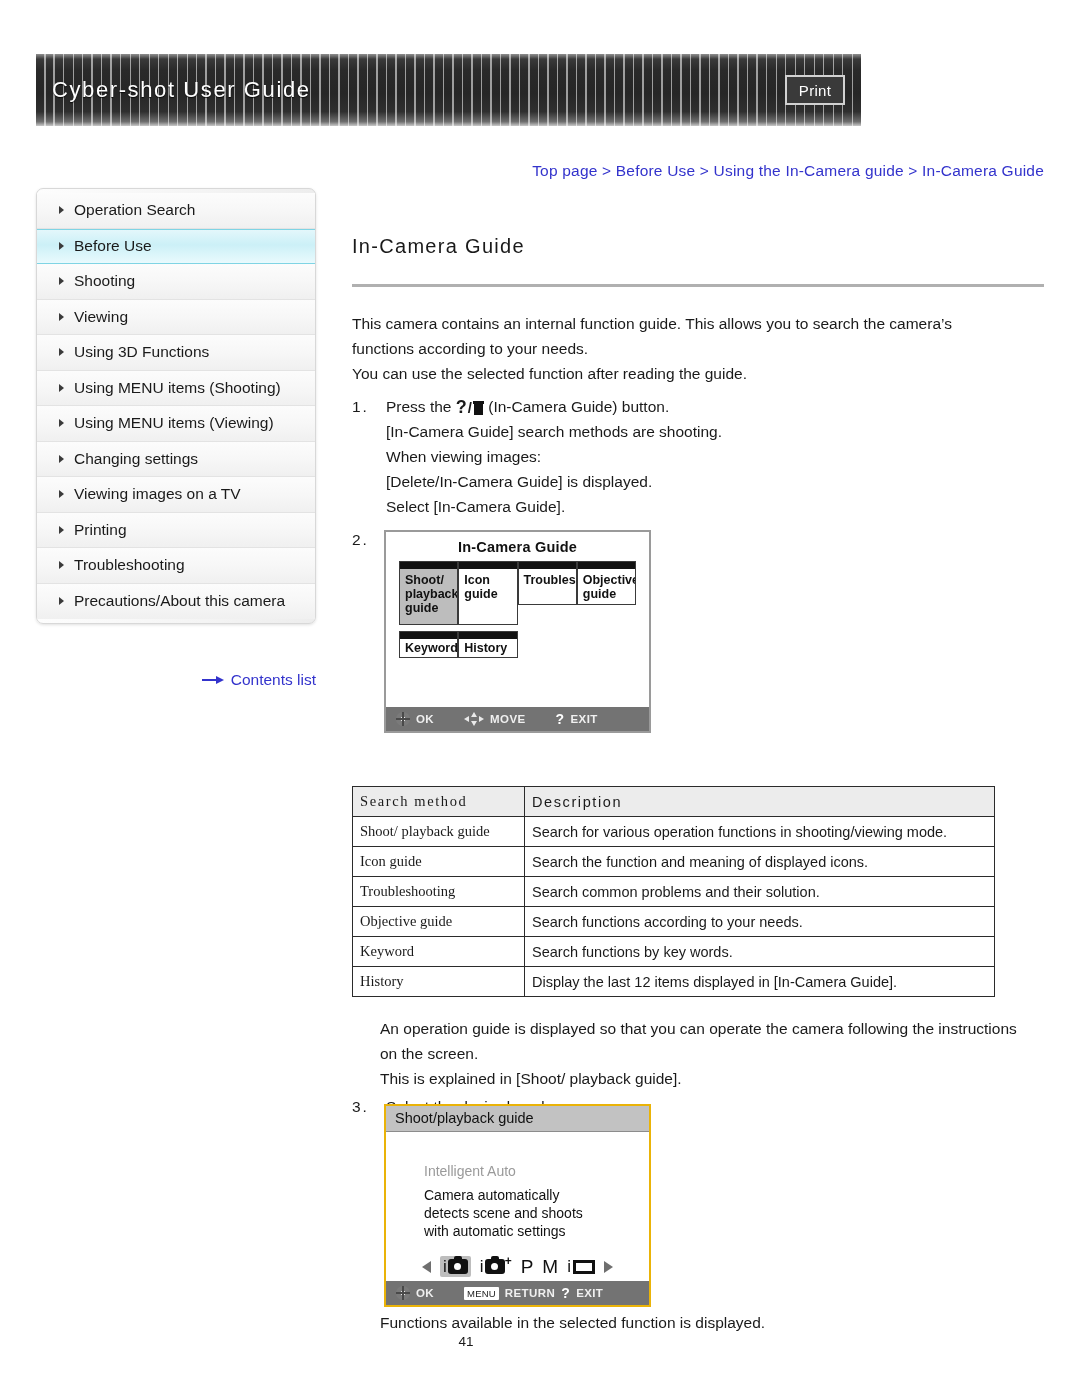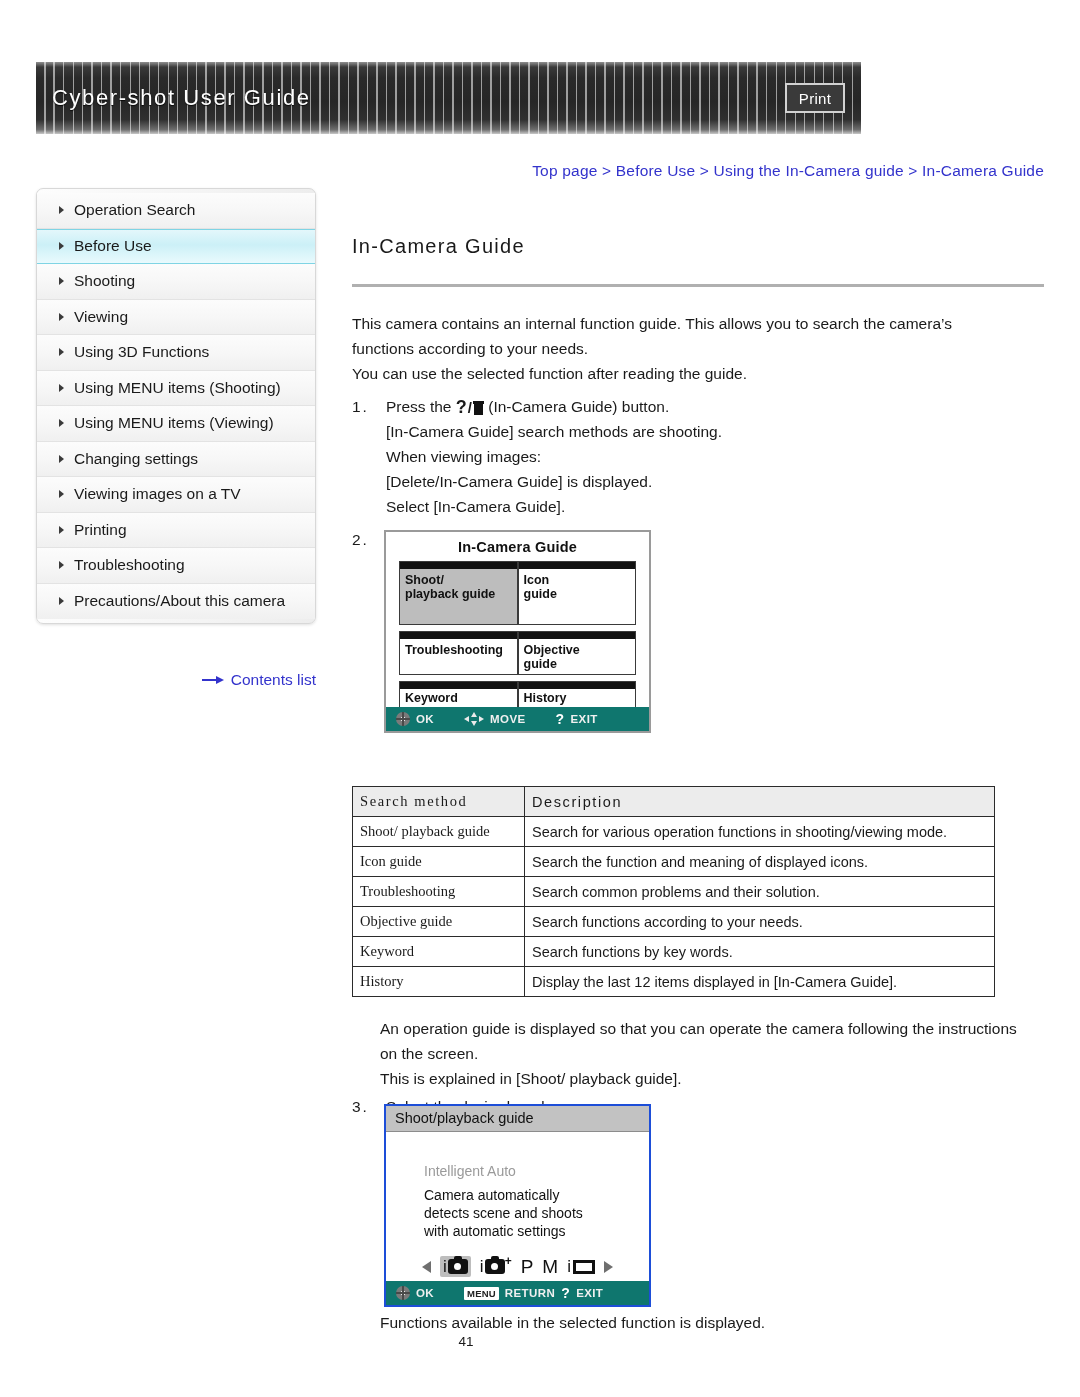--- a/index.html
+++ b/index.html
@@ -10,21 +10,21 @@
     background: #ffffff;
     font-family: "Liberation Sans", sans-serif;
     color: #1a1a1a;
     position: relative;
     overflow: hidden;
   }
 
   
   .header-banner {
     position: absolute;
-    left: 36px; top: 62px;
+    left: 36px; top: 54px;
     width: 825px; height: 72px;
     background:
       repeating-linear-gradient(to right,
         rgba(255,255,255,0.00) 0px,
         rgba(255,255,255,0.00) 8px,
         rgba(255,255,255,0.55) 8px,
         rgba(255,255,255,0.55) 9.5px),
       linear-gradient(to bottom,
         #8f8f8f 0%, #3a3a3a 7%, #2a2a2a 22%,
         #262626 55%, #2f2f2f 80%, #6e6e6e 94%, #c9c9c9 100%);
@@ -213,21 +213,21 @@
     text-align: center;
     font-size: 14.5px;
     font-weight: bold;
     padding: 7px 0 6px;
     color: #111;
     letter-spacing: .2px;
   }
   .tile-grid {
     padding: 0 13px;
     display: grid;
-    grid-template-columns: 1fr 1fr;
+    grid-template-columns: 1fr 1fr 1fr 1fr;
     gap: 6px 0;
   }
   .tile {
     border: 1px solid #3a3a3a;
     background: #ffffff;
     position: relative;
     overflow: hidden;
   }
   .tile .tbar {
     height: 7px;
@@ -245,21 +245,21 @@
   .tile.mid  { height: 44px; }
   .tile.short{ height: 27px; }
   .tile.short .tlabel { padding: 2px 5px; }
   .tile.selected { background: #bdbdbd; }
 
   .cam-footer {
     position: absolute;
     left: 0; bottom: 0;
     width: 100%;
     height: 24px;
-    background: #0f766e;
+    background: #737373;
     display: flex;
     align-items: center;
     color: #f0f0f0;
     font-size: 11.5px;
     font-weight: bold;
     letter-spacing: .4px;
     padding-left: 10px;
     gap: 6px;
   }
   .pad-icon {
@@ -289,21 +289,21 @@
   }
   .move-icon .a-l { left:0;  top:4px; border-width:3.5px 5px 3.5px 0; border-color: transparent #eaeaea transparent transparent; }
   .move-icon .a-r { right:0; top:4px; border-width:3.5px 0 3.5px 5px; border-color: transparent transparent transparent #eaeaea; }
   .move-icon .a-u { left:7px; top:0;  border-width:0 3.5px 5px 3.5px; border-color: transparent transparent #eaeaea transparent; }
   .move-icon .a-d { left:7px; bottom:0; border-width:5px 3.5px 0 3.5px; border-color: #eaeaea transparent transparent transparent; }
   .q-icon { font-size: 14px; font-weight: bold; color: #ffffff; }
   .menu-chip {
     background: #ffffff;
     color: #222;
     font-size: 9.5px;
-    font-weight: bold;
+    font-weight: normal;
     padding: 1px 3px;
     border-radius: 1px;
     letter-spacing: .2px;
     flex: 0 0 auto;
   }
 
   
   .spec-table {
     position: absolute;
     left: 352px; top: 786px;
@@ -339,21 +339,21 @@
     left: 352px; top: 1086px;
     width: 692px;
   }
 
   
   .cam-screen2 {
     position: absolute;
     left: 384px; top: 1104px;
     width: 267px; height: 203px;
     background: #ffffff;
-    border: 2px solid #1d4ed8;
+    border: 2px solid #eab308;
   }
   .cam2-title {
     background: #c2c2c2;
     border-bottom: 1px solid #8c8c8c;
     font-size: 14.5px;
     padding: 4px 9px 5px;
     color: #111;
   }
   .cam2-mode {
     color: #9a9a9a;

